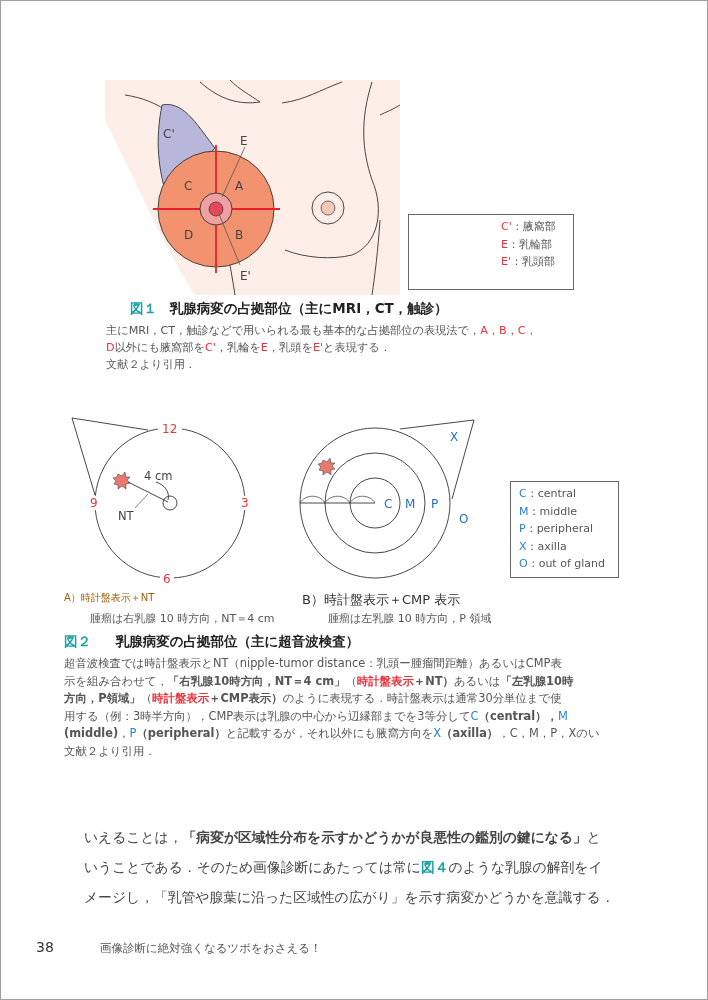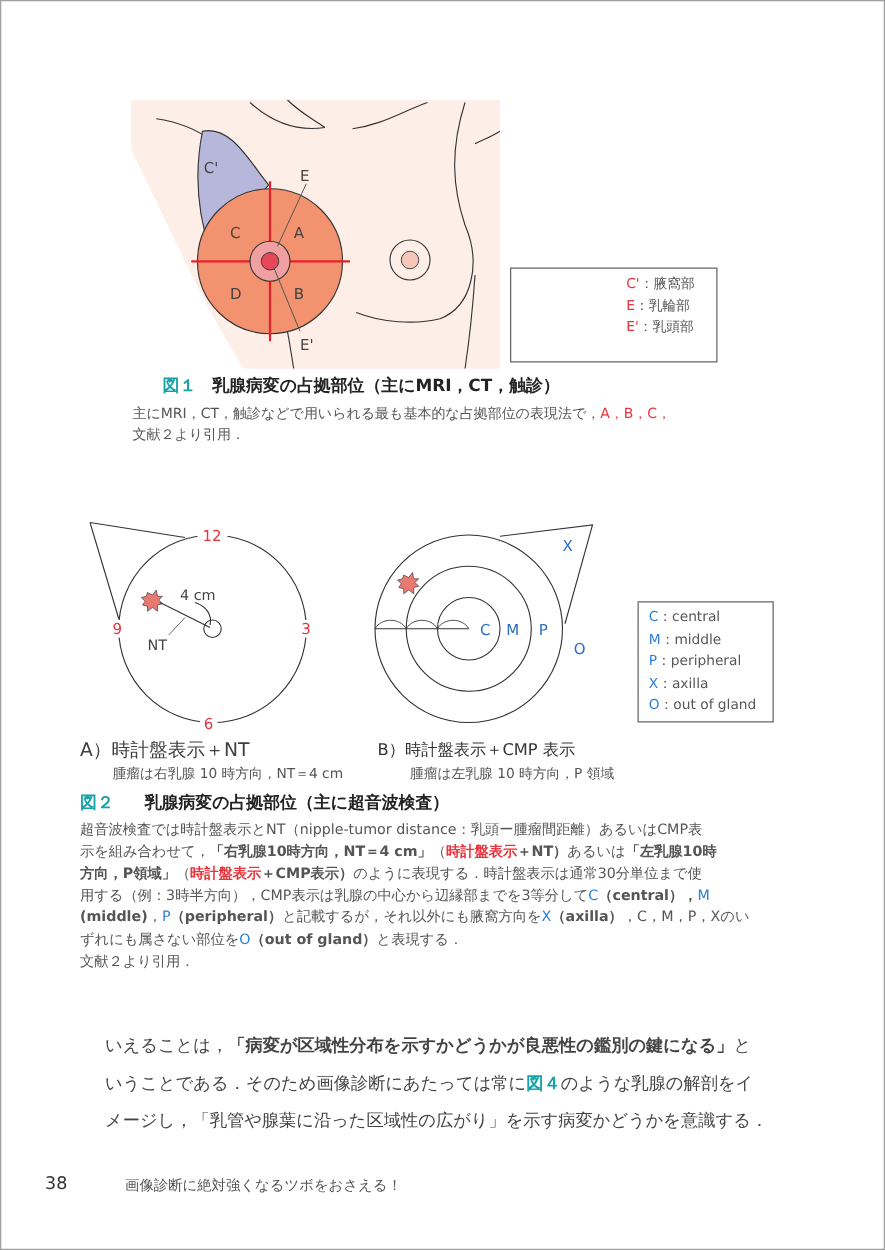--- a/index.html
+++ b/index.html
@@ -64,20 +64,21 @@
     <div class="row"><span class="red">E'</span><span>：</span><span>乳頭部</span></div>
   </div>
 </div>
 
 <div class="abs cap-title" style="left:106px;top:300px;padding-left:24px;">
   <span class="teal">図１</span>
   <span style="margin-left:8px">乳腺病変の占拠部位（主にMRI，CT，触診）</span>
 </div>
 <div class="abs cap-text" style="left:106px;top:322px;">
   <div><span>主にMRI，CT，触診などで用いられる最も基本的な占拠部位の表現法で，</span><span class="red">A，B，C，</span></div>
+  <div><span class="red">D</span><span>以外にも腋窩部を</span><span class="red">C'</span><span>，乳輪を</span><span class="red">E</span><span>，乳頭を</span><span class="red">E'</span><span>と表現する．</span></div>
   <div>文献２より引用．</div>
 </div>
 
 <svg class="abs" style="left:60px;top:410px" width="240" height="178">
   <path d="M12 8 L88 20 M12 8 L35 85" fill="none" stroke="#333" stroke-width="0.9"></path>
   <circle cx="110" cy="93" r="75" fill="none" stroke="#333" stroke-width="0.9"></circle>
   <circle cx="110" cy="93" r="7" fill="none" stroke="#333" stroke-width="0.9"></circle>
   <polygon points="58,64 62,66 65,62 66,67 70,67 67,70 70,73 66,74 66,79 62,76 58,79 58,75 54,74 56,71 53,68 57,67" fill="#e87a72" stroke="#333" stroke-width="0.5"></polygon>
   <line x1="68" y1="72" x2="108" y2="92" stroke="#333" stroke-width="0.9"></line>
   <path d="M96 72 C105 75 110 82 108 90" fill="none" stroke="#333" stroke-width="0.9"></path>
@@ -114,36 +115,35 @@
 <div class="legend-box" style="left:510px;top:481px;width:107px;height:95px;">
   <div style="position:absolute;left:8px;top:3px;">
     <div class="row"><span class="blue">C</span><span>：</span><span>central</span></div>
     <div class="row"><span class="blue">M</span><span>：</span><span>middle</span></div>
     <div class="row"><span class="blue">P</span><span>：</span><span>peripheral</span></div>
     <div class="row"><span class="blue">X</span><span>：</span><span>axilla</span></div>
     <div class="row"><span class="blue">O</span><span>：</span><span>out of gland</span></div>
   </div>
 </div>
 
-<div class="abs" style="left:64px;top:591px;font-size:15px;color:#404040;white-space:nowrap;text-align:right;">A）時計盤表示＋NT</div>
+<div class="abs" style="left:64px;top:591px;font-size:10px;color:#a16207;white-space:nowrap;text-align:right;">A）時計盤表示＋NT</div>
 <div class="abs" style="left:90px;top:611px;font-size:11px;color:#555;white-space:nowrap;">腫瘤は右乳腺 10 時方向，NT＝4 cm</div>
 <div class="abs" style="left:302px;top:591px;font-size:13px;color:#333;white-space:nowrap;">B）時計盤表示＋CMP 表示</div>
 <div class="abs" style="left:328px;top:611px;font-size:11px;color:#555;white-space:nowrap;">腫瘤は左乳腺 10 時方向，P 領域</div>
 
 <div class="abs cap-title" style="left:64px;top:633px;">
   <span class="teal">図２</span>
   <span style="margin-left:20px">乳腺病変の占拠部位（主に超音波検査）</span>
 </div>
 <div class="abs cap-text" style="left:64px;top:655px;font-size:11.4px;line-height:17.6px;" id="fig2-caption">
     <div><span>超音波検査では時計盤表示とNT（nipple-tumor distance：乳頭ー腫瘤間距離）あるいはCMP表</span></div>
     <div><span>示を組み合わせて，</span><span style="font-weight: bold;">「右乳腺10時方向，NT＝4 cm」</span><span>（</span><span class="red" style="font-weight: bold;">時計盤表示</span><span style="font-weight: bold;">＋NT）</span><span>あるいは</span><span style="font-weight: bold;">「左乳腺10時</span></div>
     <div><span style="font-weight: bold;">方向，P領域」</span><span>（</span><span class="red" style="font-weight: bold;">時計盤表示</span><span style="font-weight: bold;">＋CMP表示）</span><span>のように表現する．時計盤表示は通常30分単位まで使</span></div>
     <div><span>用する（例：3時半方向），CMP表示は乳腺の中心から辺縁部までを3等分して</span><span class="blue">C</span><span style="font-weight: bold;">（central），</span><span class="blue">M</span></div>
     <div><span style="font-weight: bold;">(middle)</span><span>，</span><span class="blue">P</span><span style="font-weight: bold;">（peripheral）</span><span>と記載するが，それ以外にも腋窩方向を</span><span class="blue">X</span><span style="font-weight: bold;">（axilla）</span><span>，C，M，P，Xのい</span></div>
-    <div><span>ずれにも属さない部位を</span><span class="blue">O</span><span style="font-weight: bold;">（out of gland）</span><span>と表現する．</span></div>
     <div><span>文献２より引用．</span></div>
   </div>
 
 <div class="abs body-text" style="left:84px;top:822px;" id="body-text">
     <div><span>いえることは，</span><span style="font-weight: bold; text-align: center;">「病変が区域性分布を示すかどうかが良悪性の鑑別の鍵になる」</span><span>と</span></div>
     <div><span>いうことである．そのため画像診断にあたっては常に</span><span class="teal" style="font-weight: bold;">図４</span><span>のような乳腺の解剖をイ</span></div>
     <div><span>メージし，「乳管や腺葉に沿った区域性の広がり」を示す病変かどうかを意識する．</span></div>
   </div>
 
 <div class="abs footer" style="left:36px;top:939px;font-size:14px;color:#333;">38</div>

